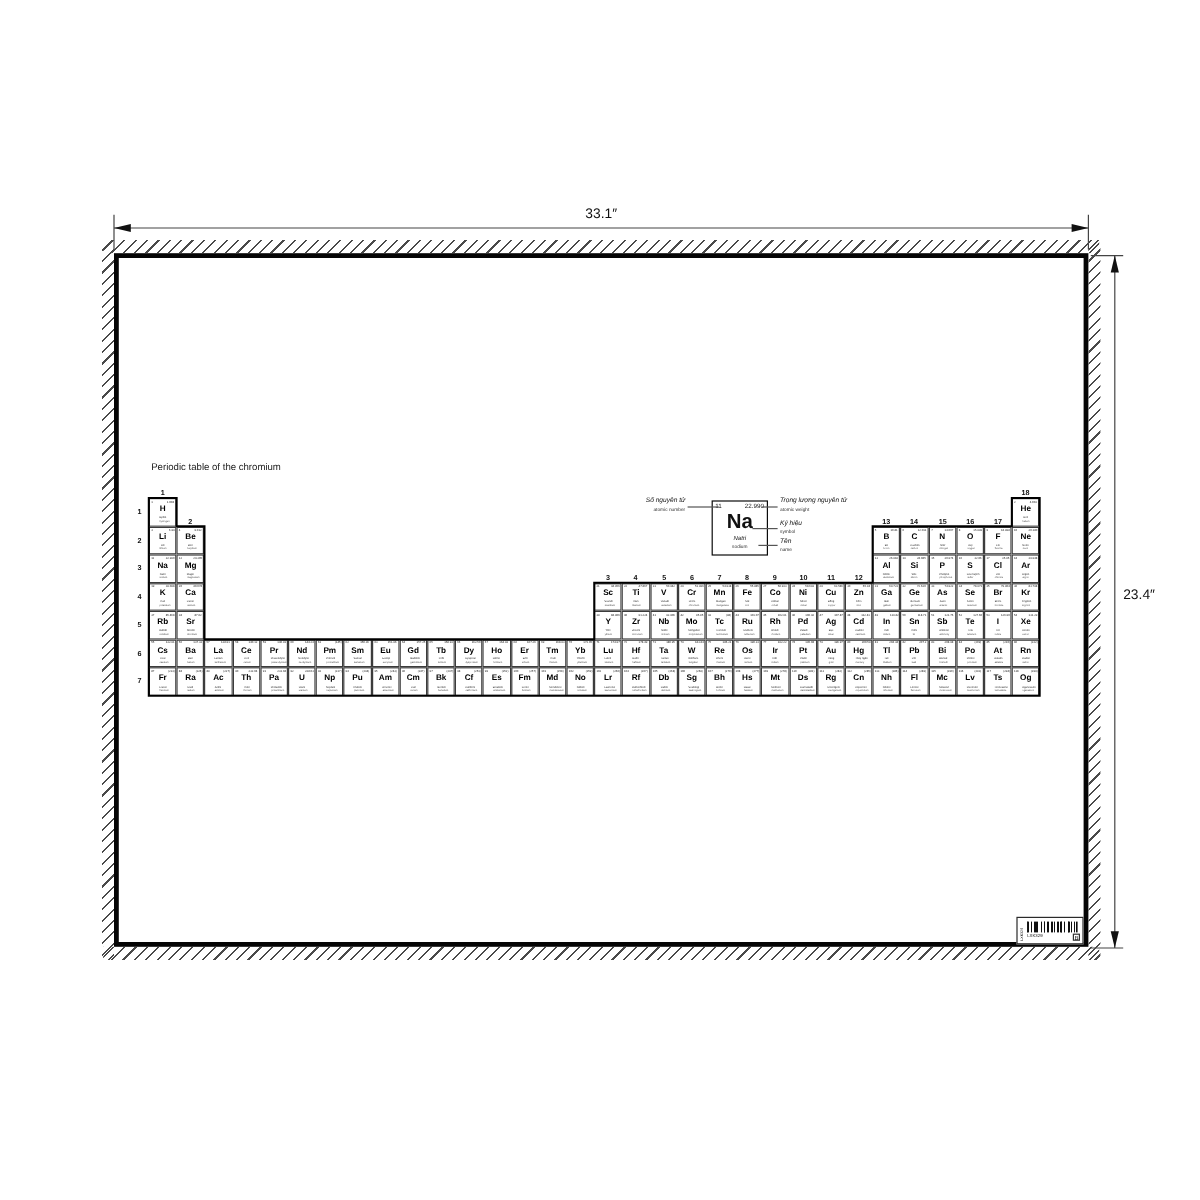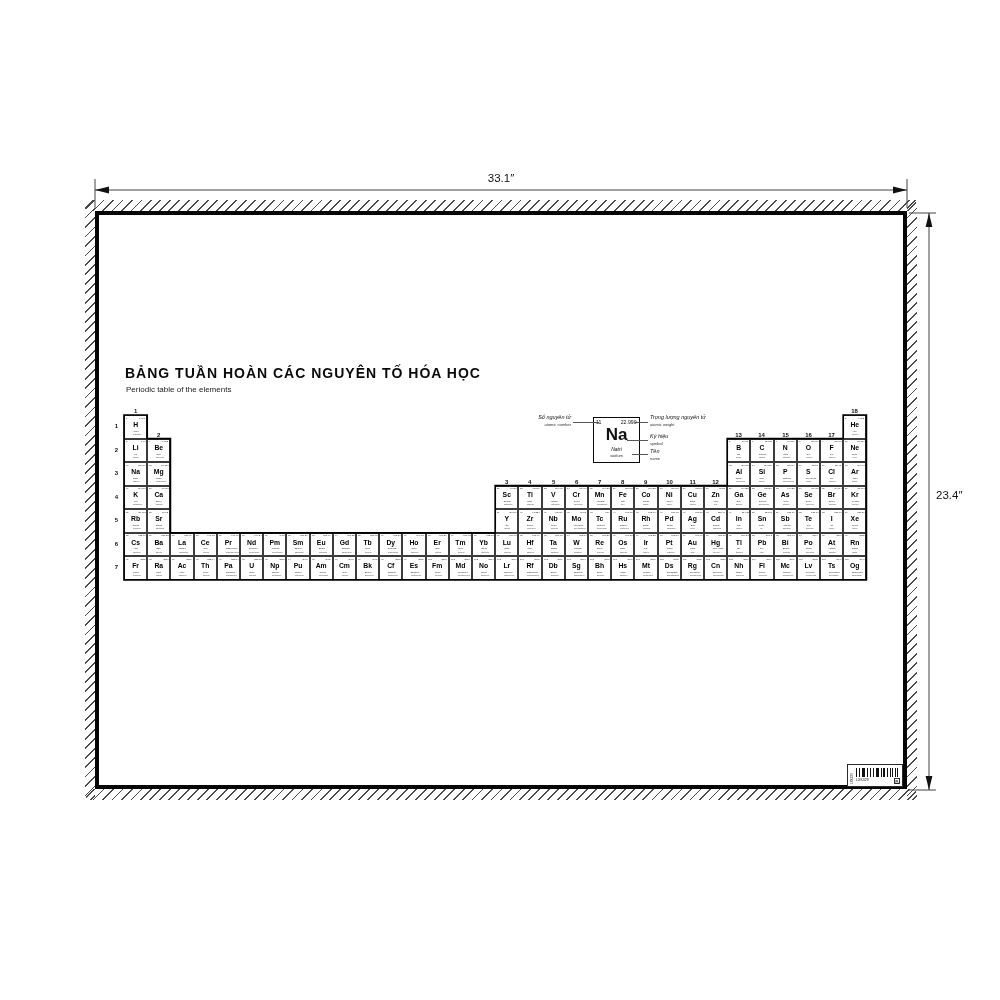--- a/index.html
+++ b/index.html
@@ -70,22 +70,21 @@
     <path d="M929,790 L925.6,776 L932.4,776 Z" fill="#111"></path>
     <text x="936" y="499" text-anchor="start" font-size="11.5" fill="#111">23.4″</text>
   </svg>
 
   <div class="hatch hatch-top"></div>
   <div class="hatch hatch-bottom"></div>
   <div class="hatch hatch-left"></div>
   <div class="hatch hatch-right"></div>
 
   <div class="poster">
-    <div class="title">BẢNG TUẦN HOÀN CÁC NGUYÊN TỐ HÓA HỌC</div>
-    <div class="subtitle">Periodic table of the elements</div>
+    <div class="subtitle">Periodic table of the chromium</div>
 
     <div class="ptable">
         <div class="cell" style="left: 0px; top: 0px;">
           <span class="cnum">1</span>
           <span class="cwt">1.008</span>
           <span class="csym">H</span>
           <span class="cvi">Hydro</span>
           <span class="cen">hydrogen</span>
         </div>
         <div class="cell" style="left: 719.2px; top: 0px;">

